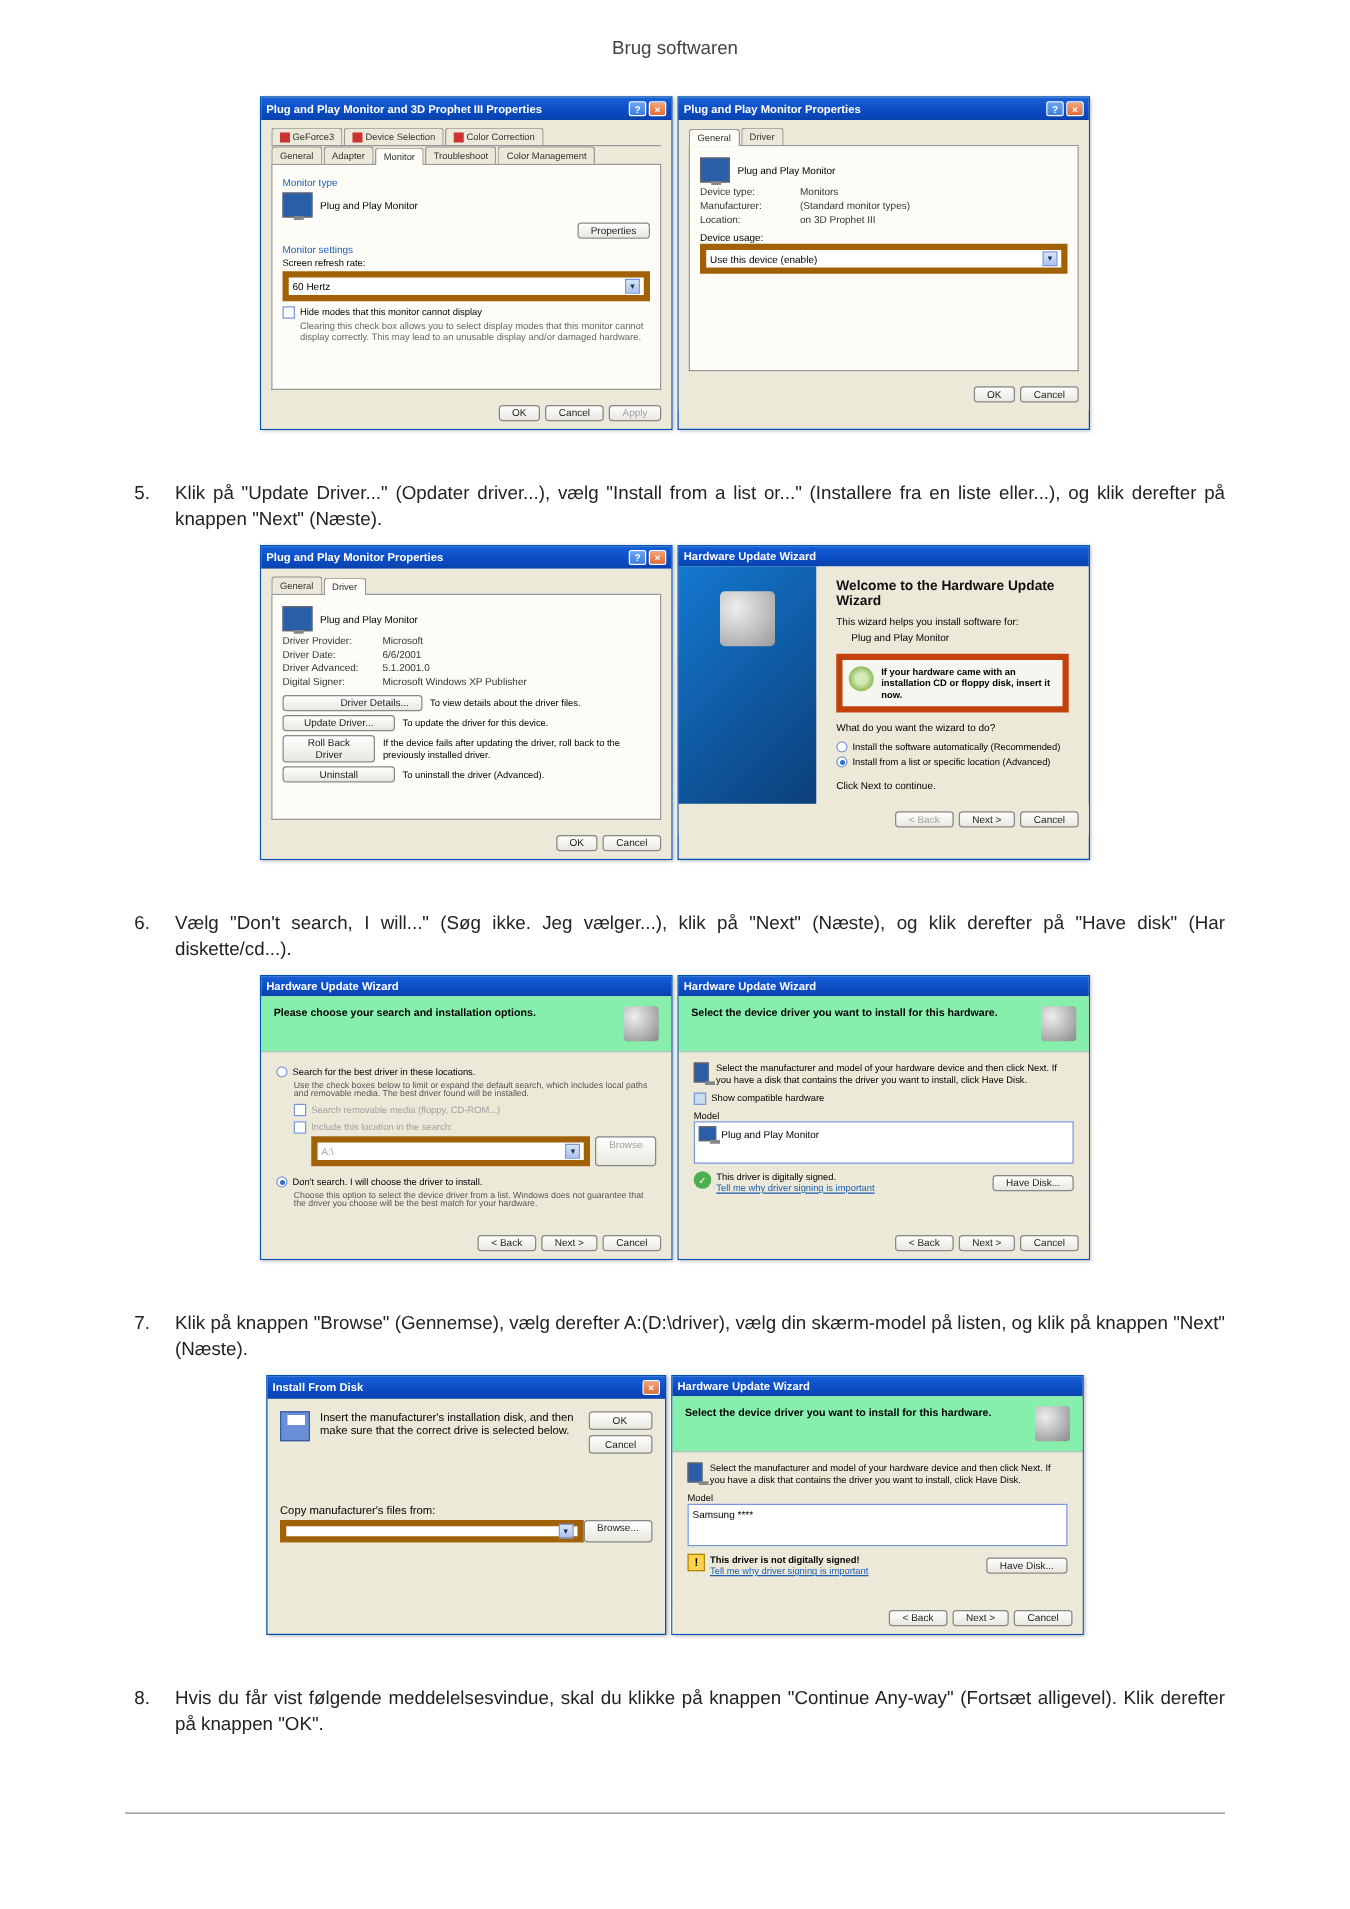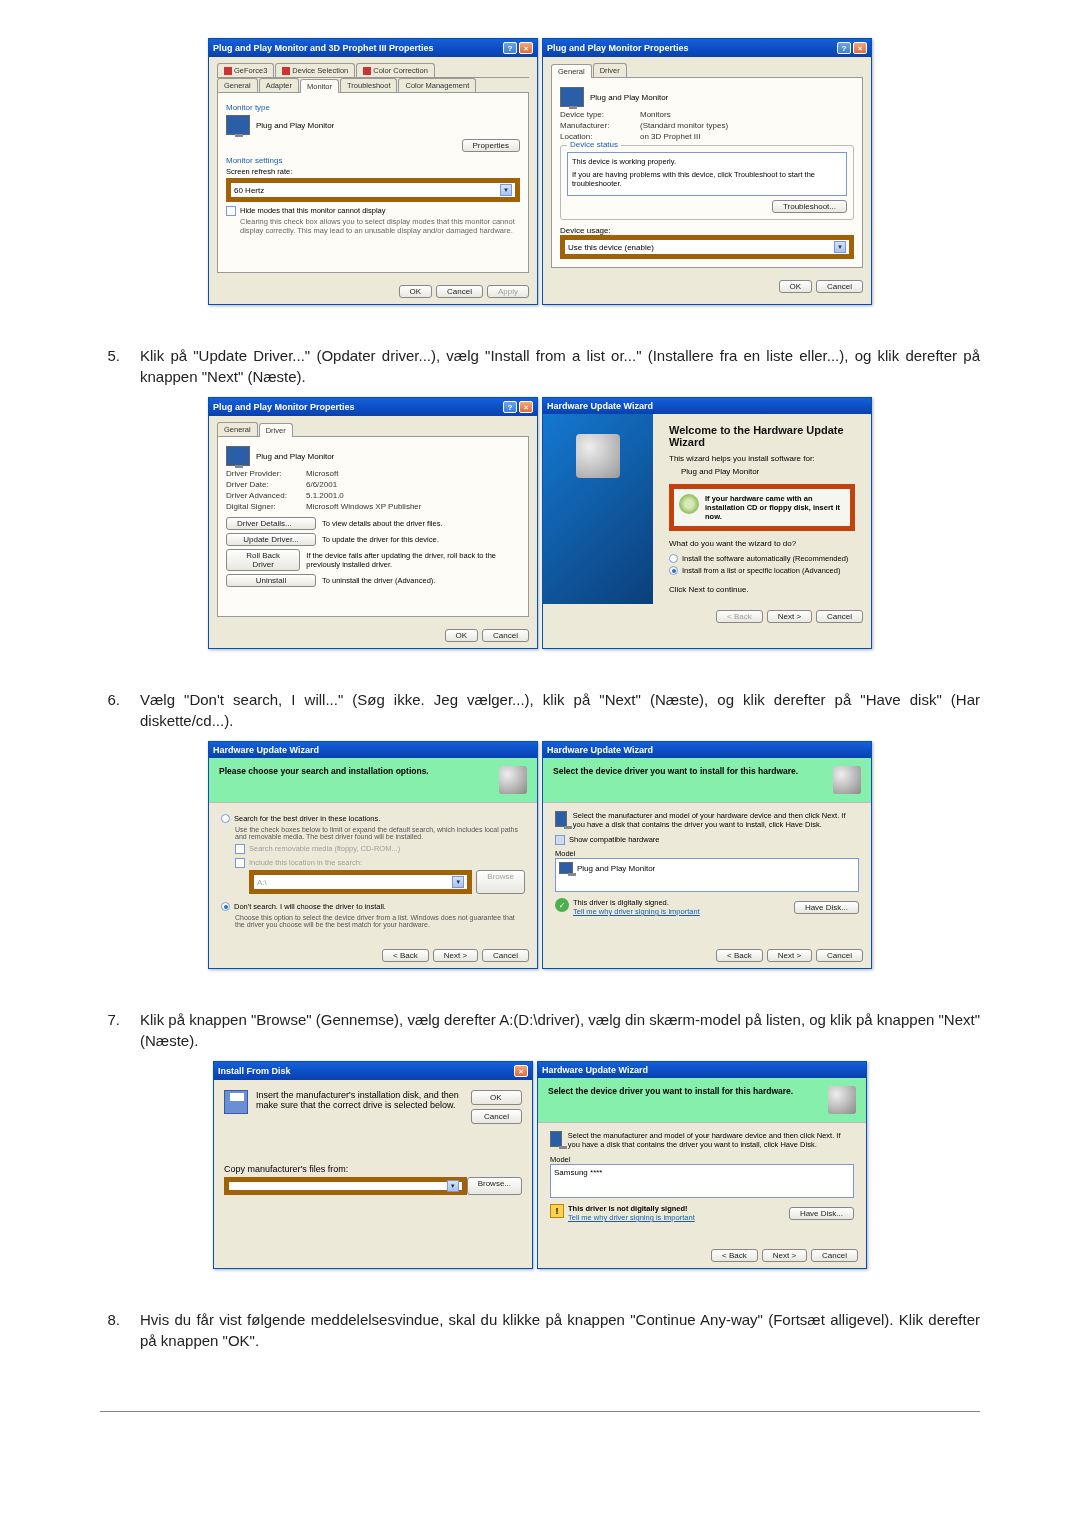--- a/index.html
+++ b/index.html
@@ -269,20 +269,21 @@
       gap: 40px;
     }
     .ifd-row1 { display: flex; gap: 8px; align-items: flex-start; }
     .ifd-btns { display: flex; flex-direction: column; gap: 4px; margin-left: auto; }
     .disabled-text { color: #a0a0a0; }
   </style>
 </head>
 <body>
 
 <div class="page">
+  <div class="header-title">Brug softwaren</div>
 
   <div class="screenshot-row">
 
     <div class="dialog">
       <div class="dialog-titlebar">
         <span>Plug and Play Monitor and 3D Prophet III Properties</span>
         <div class="titlebar-buttons">
           <div class="tb-btn help">?</div>
           <div class="tb-btn">×</div>
         </div>
@@ -354,30 +355,20 @@
               <span class="v">Monitors</span>
             </div>
           <div class="kv-row">
               <span class="k">Manufacturer:</span>
               <span class="v">(Standard monitor types)</span>
             </div>
           <div class="kv-row">
               <span class="k">Location:</span>
               <span class="v">on 3D Prophet III</span>
             </div>
-          <div class="group-box">
-            <div class="group-box-label">Device status</div>
-            <div class="status-text-box">
-              <div>This device is working properly.</div>
-              <div style="margin-top:4px;">If you are having problems with this device, click Troubleshoot to start the troubleshooter.</div>
-            </div>
-            <div style="text-align:right;margin-top:4px;">
-              <span class="btn">Troubleshoot...</span>
-            </div>
-          </div>
           <div style="font-size:8px;margin-top:6px;">Device usage:</div>
           <div class="dropdown">
             <span>Use this device (enable)</span>
             <span class="dd-arrow">▾</span>
           </div>
         </div>
       </div>
       <div class="bottom-buttons">
         <span class="btn">OK</span>
         <span class="btn">Cancel</span>
@@ -420,21 +411,21 @@
             </div>
           <div class="kv-row">
               <span class="k">Driver Advanced:</span>
               <span class="v">5.1.2001.0</span>
             </div>
           <div class="kv-row">
               <span class="k">Digital Signer:</span>
               <span class="v">Microsoft Windows XP Publisher</span>
             </div>
           <div class="mon-row" style="margin-top:6px;">
-            <span class="btn" style="width:90px;text-align:left;">Driver Details...</span>
+            <span class="btn" style="width:112px;text-align:right;">Driver Details...</span>
             <span style="font-size:7.5px;">To view details about the driver files.</span>
           </div>
           <div class="mon-row">
             <span class="btn" style="width:90px;text-align:center;">Update Driver...</span>
             <span style="font-size:7.5px;">To update the driver for this device.</span>
           </div>
           <div class="mon-row">
             <span class="btn" style="width:90px;text-align:center;">Roll Back Driver</span>
             <span style="font-size:7.5px;">If the device fails after updating the driver, roll back to the previously installed driver.</span>
           </div>

